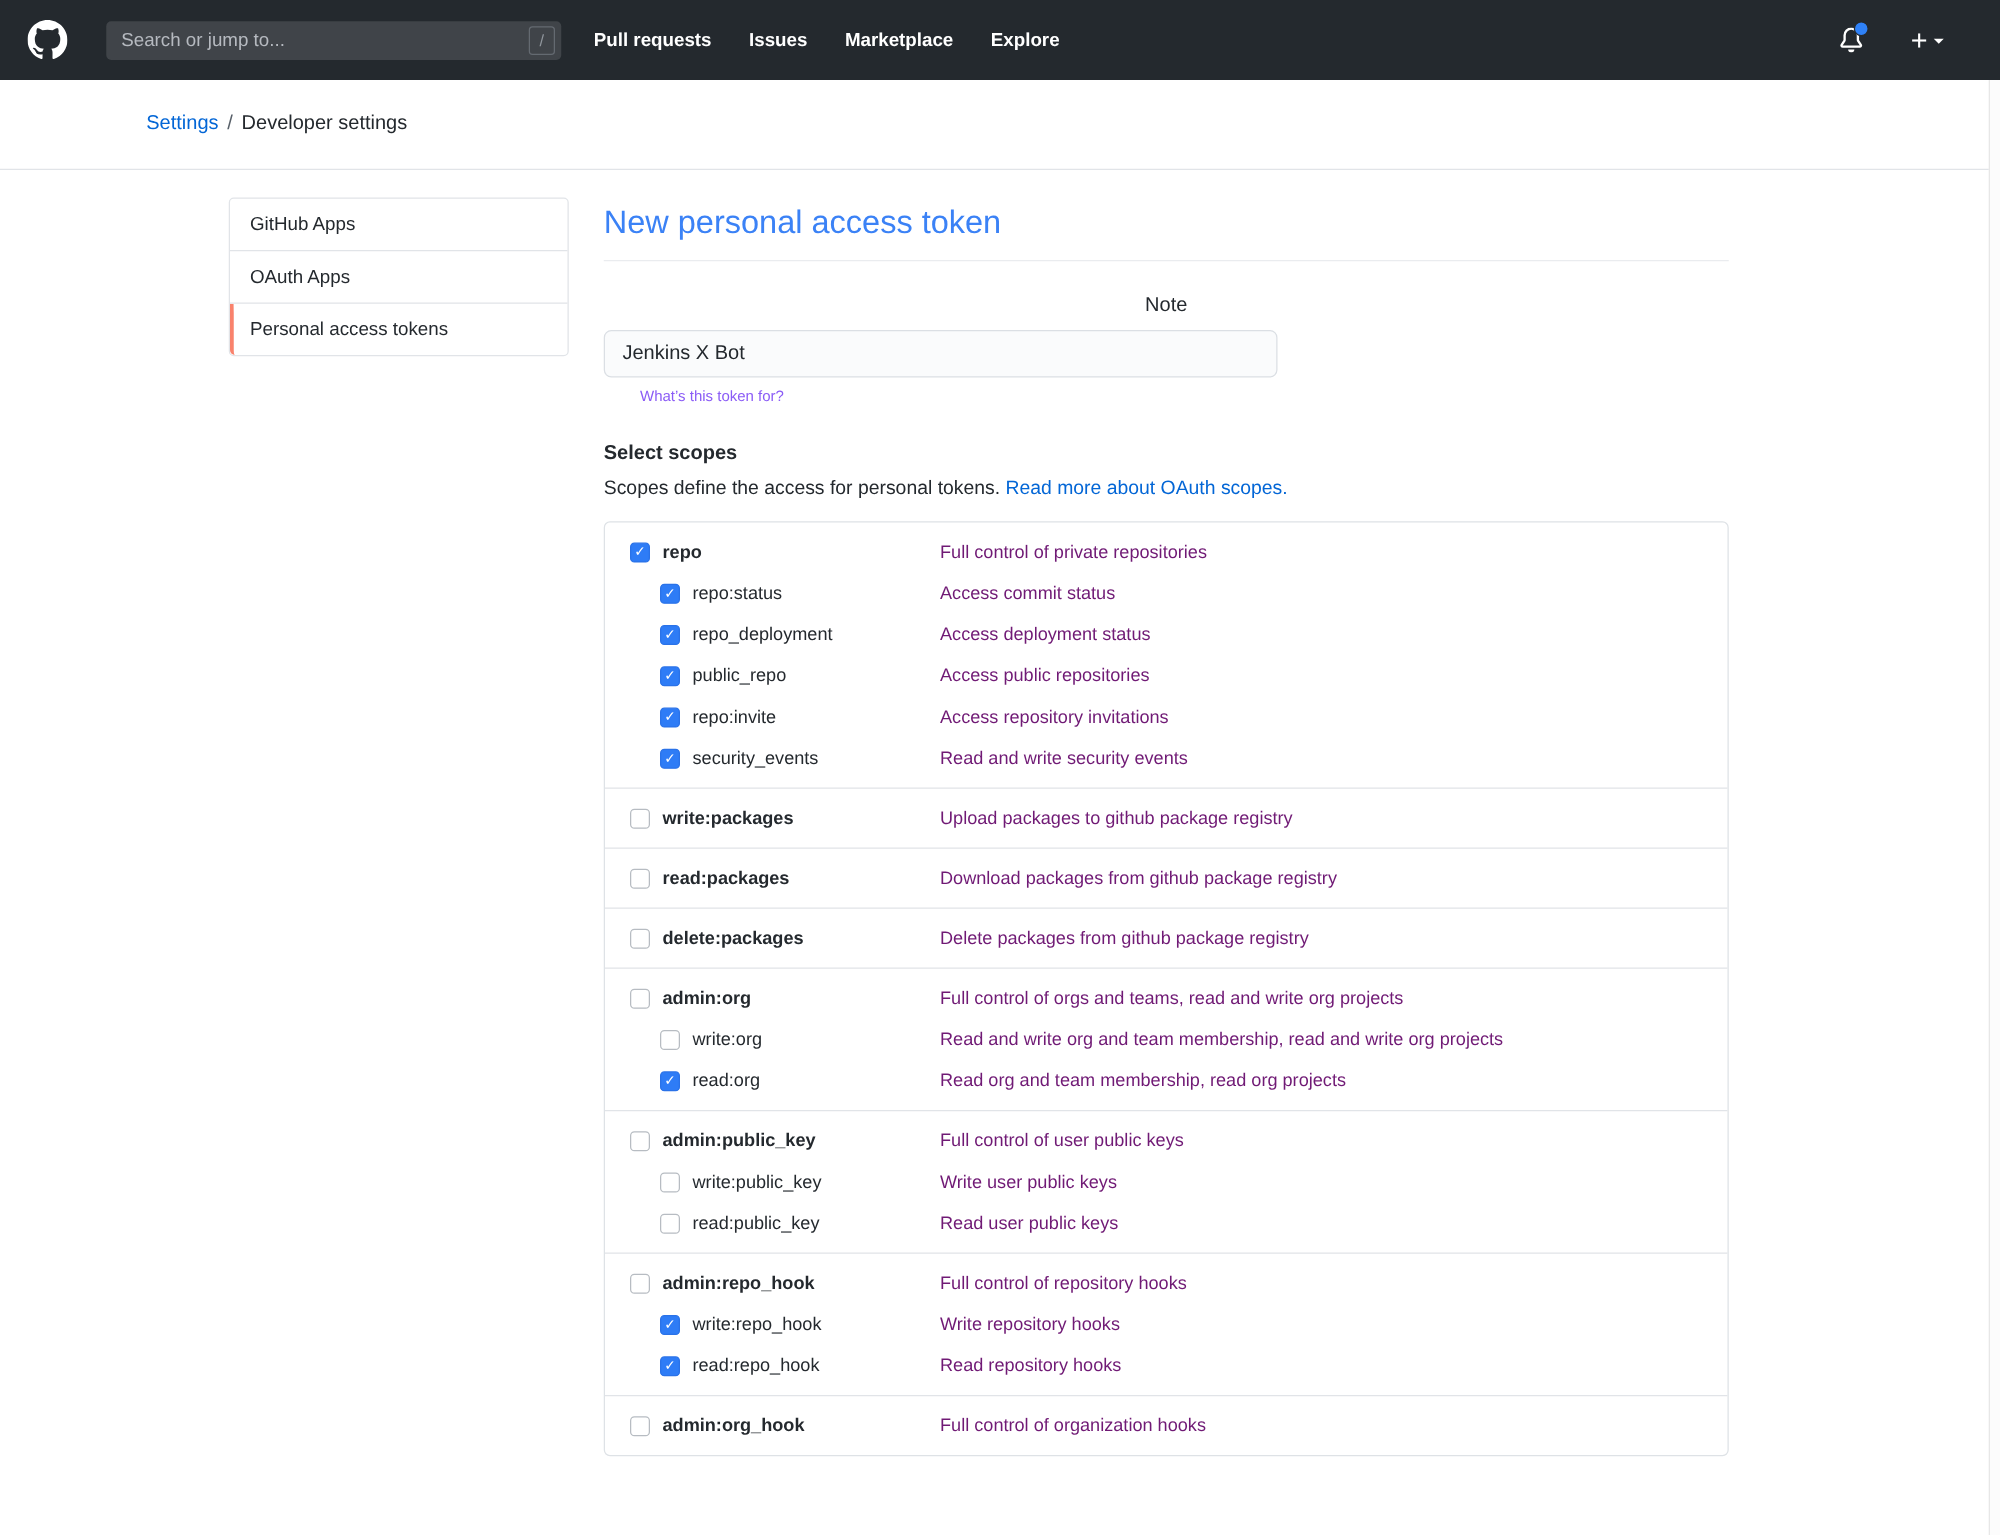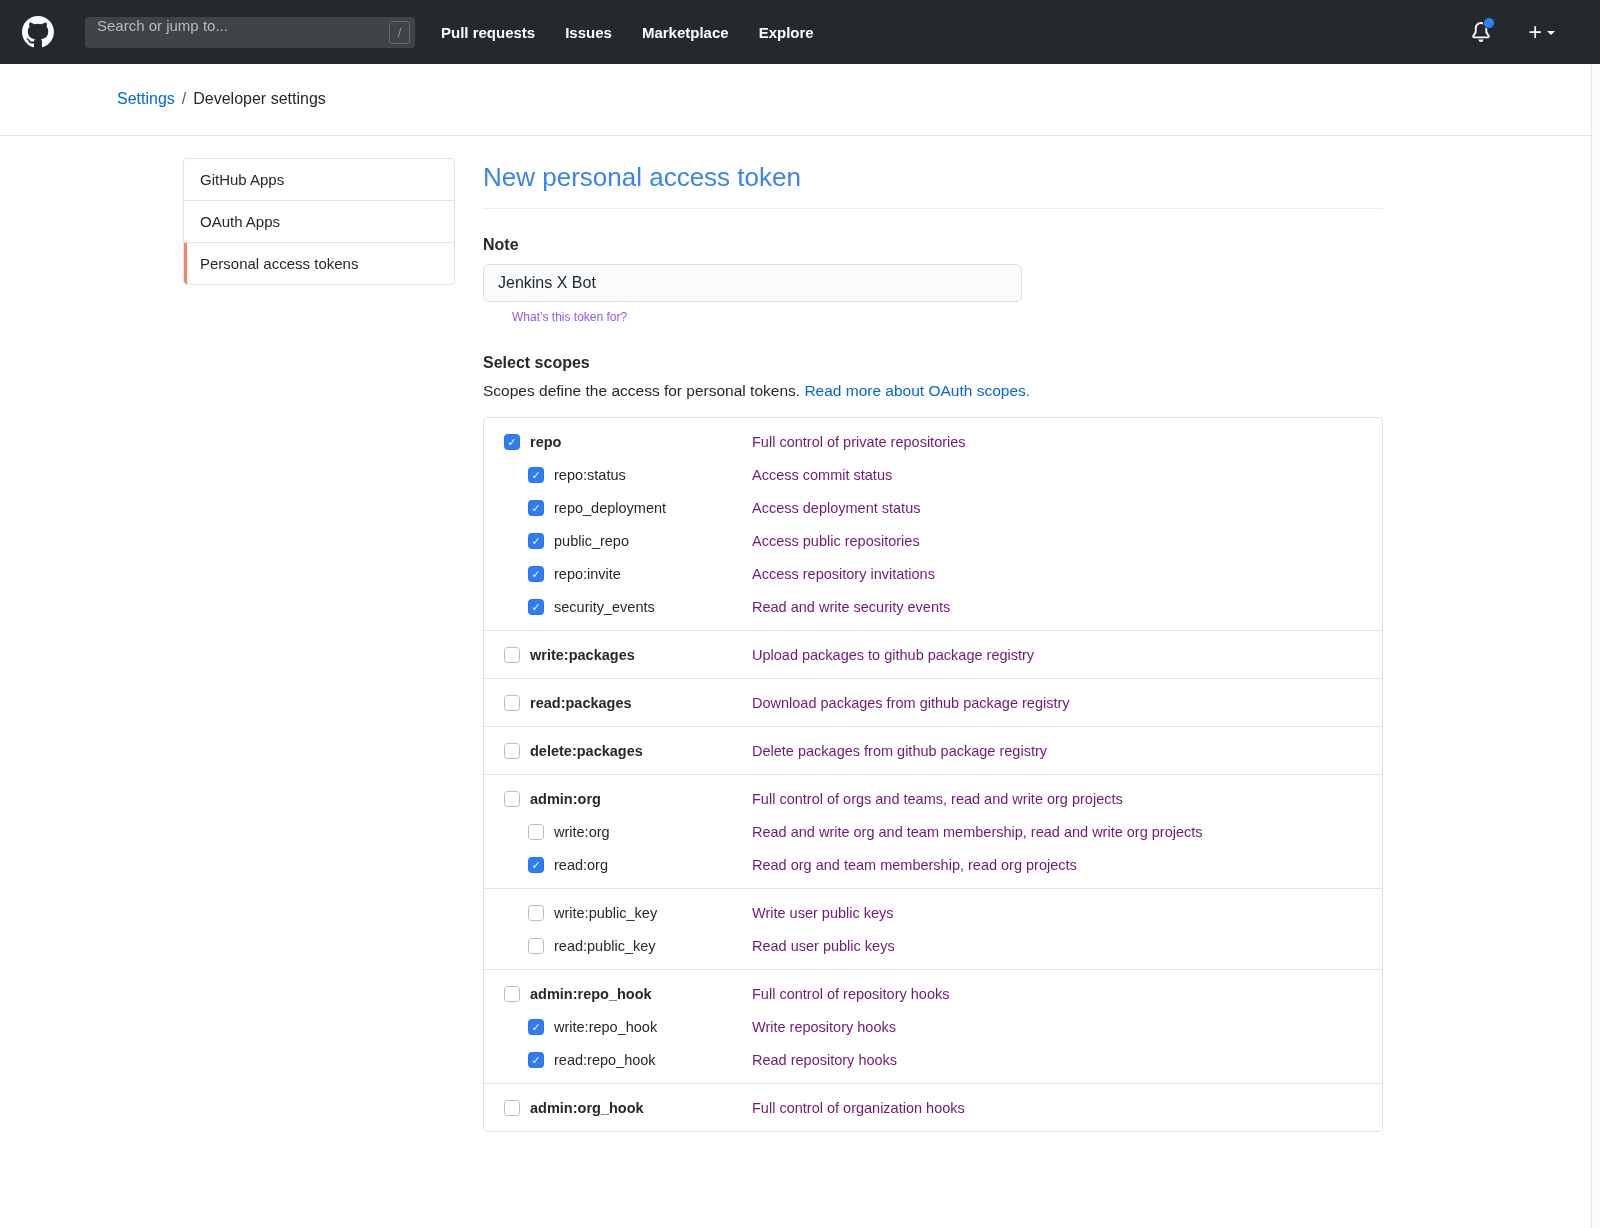--- a/index.html
+++ b/index.html
@@ -3,22 +3,22 @@
 <meta charset="utf-8">
 <style>
   * { margin:0; padding:0; box-sizing:border-box; }
   html,body { width:1600px; height:1228px; overflow:hidden; background:#fff;
     font-family:"Liberation Sans","DejaVu Sans",sans-serif; color:#24292e; }
   .page { position:relative; width:1600px; height:1228px; overflow:hidden; }
 
   
   .topbar { height:64px; background:#24292e; display:flex; align-items:center; padding:0 45px 0 22px; }
   .logo { width:32px; height:32px; flex:none; display:flex; align-items:center; }
-  .search-box { position:relative; margin-left:31px; width:330px; height:31px;
-    background:rgba(255,255,255,0.13); border-radius:4px; display:flex; align-items:flex-start; }
+  .search-box { position:relative; margin-left:31px; width:364px; height:31px;
+    background:rgba(255,255,255,0.13); border-radius:4px; display:flex; align-items:center; }
   .search-input { flex:1; background:transparent; border:none; outline:none; color:#fff;
     font-size:15px; padding:0 34px 0 12px; font-family:inherit; }
   .search-input::placeholder { color:#b6bac0; opacity:1; }
   .slash-key { position:absolute; right:5px; top:4px; width:21px; height:23px; border:1px solid #646a71;
     border-radius:3px; color:#90969d; font-size:13px; display:flex; align-items:center; justify-content:center; }
   .topnav { display:flex; margin-left:26px; }
   .topnav a { color:#fff; font-weight:bold; font-size:15px; text-decoration:none; margin-right:30px; white-space:nowrap; }
   .top-right { margin-left:auto; display:flex; align-items:center; }
   .bell-wrap { position:relative; margin-right:38px; cursor:pointer; }
   .bell-wrap svg { display:block; }
@@ -41,21 +41,21 @@
     border-bottom:1px solid #e1e4e8; cursor:pointer; }
   .side-item:last-child { border-bottom:none; }
   .side-item.active { border-left:3px solid #f9826c; padding-left:13px; border-bottom-left-radius:4px; }
 
   .main { margin-left:28px; width:900px; }
   .page-title { font-size:26px; font-weight:400; color:#3b82f6; margin-top:4px; }
   .title-rule { border:none; border-top:1px solid #eaecef; margin-top:15px; }
   .intro { font-size:15.5px; line-height:1.65; margin-top:24px; }
   .intro a, .scopes-desc a { color:#0366d6; text-decoration:none; }
 
-  .field-label { font-size:16px; font-weight:bold; margin-top:27px; }
+  .field-label { font-size:16px; font-weight:normal; margin-top:27px;text-align:center; }
   .note-input { margin-top:10px; width:539px; height:38px; padding:0 14px; font-size:16px; color:#24292e;
     background:#fafbfc; border:1px solid #dbdfe4; border-radius:6px; font-family:inherit; outline:none; display:block; }
   .field-help { margin-top:8px; font-size:12px; color:#8b5cf6;margin-left:29px; }
 
   .scopes-heading { font-size:16px; font-weight:bold; margin-top:30px; }
   .scopes-desc { font-size:15.5px; margin-top:10px; }
 
   
   .scope-box { margin-top:17px; width:900px; border:1px solid #dee2e6; border-radius:5px; background:#fff; }
   .group { padding:13px 20px 12px; border-top:1px solid #e1e4e8; }
@@ -227,20 +227,27 @@
             </div>
             <div class="scope-row sub">
               <span class="label-cell">
                 <span class="cb on">✓</span>
                 <span class="scope-name">read:org</span>
               </span>
               <span class="scope-desc">Read org and team membership, read org projects</span>
             </div>
           </div>
           <div class="group">
+            <div class="scope-row top">
+              <span class="label-cell">
+                <span class="cb off"></span>
+                <span class="scope-name">admin:public_key</span>
+              </span>
+              <span class="scope-desc">Full control of user public keys</span>
+            </div>
             <div class="scope-row sub">
               <span class="label-cell">
                 <span class="cb off"></span>
                 <span class="scope-name">write:public_key</span>
               </span>
               <span class="scope-desc">Write user public keys</span>
             </div>
             <div class="scope-row sub">
               <span class="label-cell">
                 <span class="cb off"></span>

